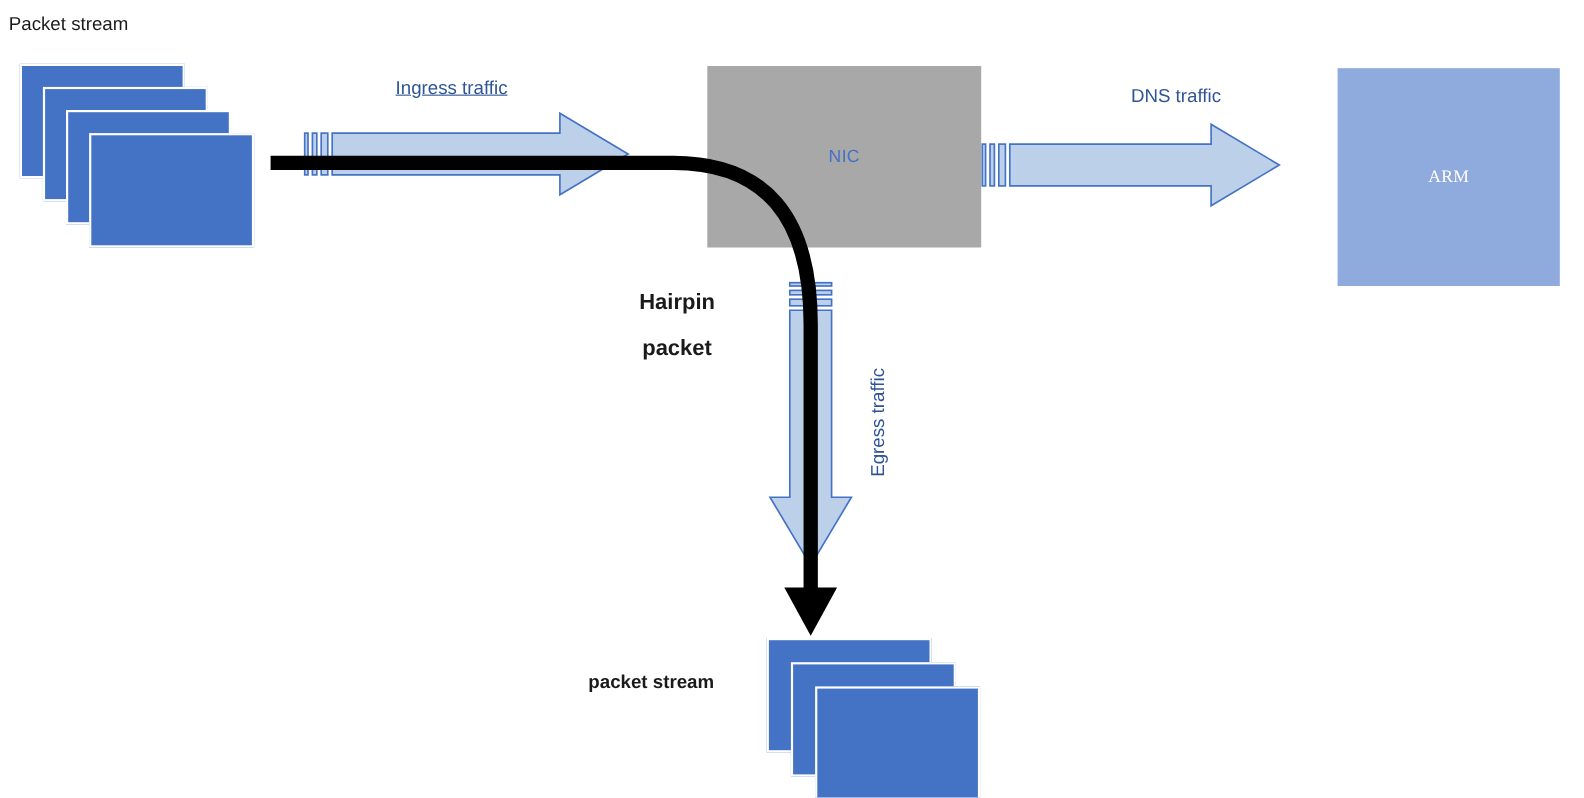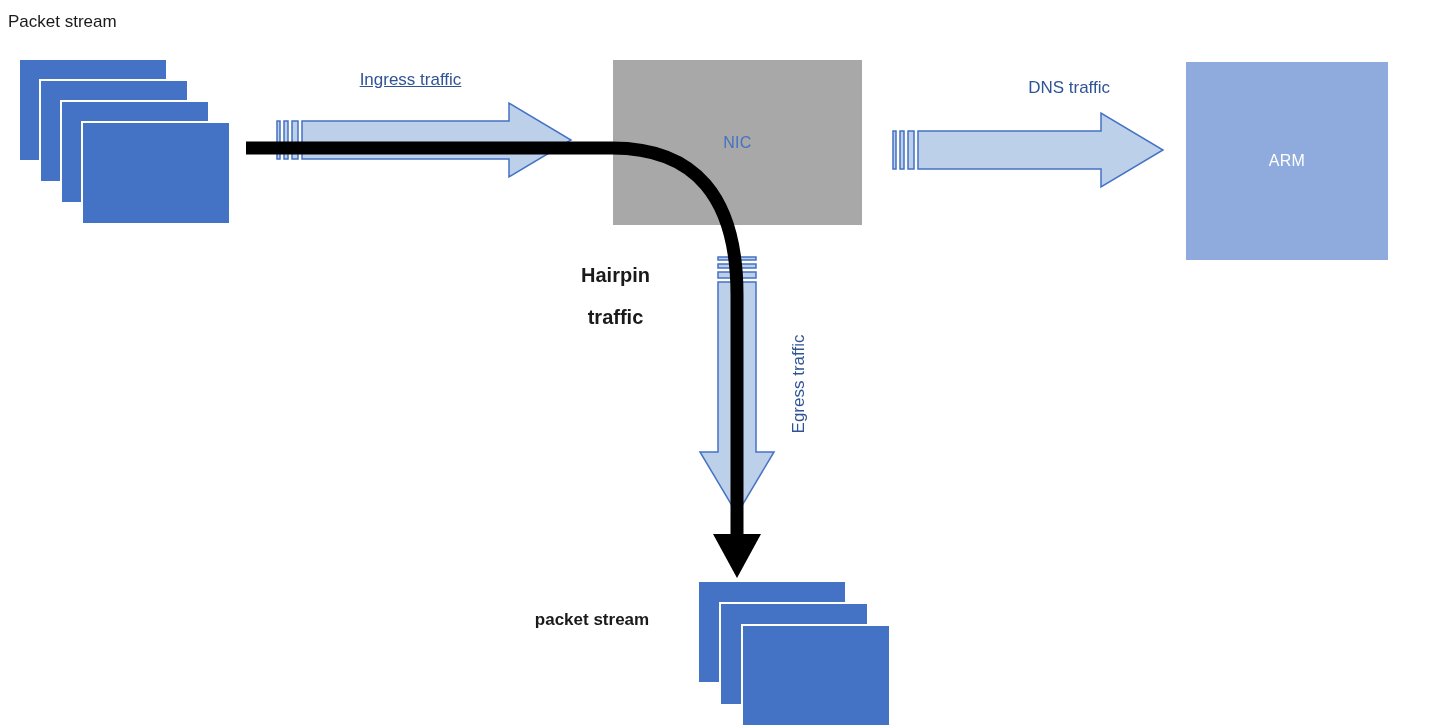--- a/index.html
+++ b/index.html
@@ -14,24 +14,24 @@
     width:1440px;height:725px;position:relative;overflow:hidden;
     background:#ffffff;font-family:"Liberation Sans",sans-serif;
   }
   .card{
     position:absolute;width:150px;height:104px;
     background:var(--card-fill);
     border:2px solid var(--card-edge);box-sizing:border-box;
   }
   .node{
     position:absolute;display:flex;align-items:center;justify-content:center;
-    font-size:16px;letter-spacing:.3px;
+    font-size:16px;letter-spacing:.3px;margin-left:30px;
   }
   #nic{left:613px;top:60px;width:249px;height:165px;background:var(--nic-fill);color:var(--nic-text);}
-  #arm{left:1186px;top:62px;width:202px;height:198px;background:var(--arm-fill);color:var(--arm-text);}
+  #arm{left:1186px;top:62px;width:202px;height:198px;background:var(--arm-fill);color:var(--arm-text);font-family:Liberation Serif, serif;}
   .lbl{position:absolute;text-align:center;}
   .lbl.dark{color:var(--text-dark);}
   .lbl.blue{color:var(--label-blue);}
   #packet-stream-label{left:8px;top:12px;width:170px;text-align:left;font-size:17px;}
   #ingress-label{left:328px;top:70px;width:165px;font-size:17px;text-decoration:underline;}
   #dns-label{left:945px;top:78px;width:165px;font-size:17px;text-align:right;}
   #hairpin-label{left:538px;top:254px;width:155px;font-size:20px;line-height:42px;font-weight:bold;}
   #egress-label{
     left:717px;top:373px;width:165px;height:22px;font-size:17px;
     transform:rotate(-90deg);transform-origin:center center;
@@ -97,21 +97,21 @@
   </svg>
 
   <div class="lbl dark" id="packet-stream-label">Packet stream</div>
 
   <div class="lbl blue" id="ingress-label">Ingress traffic</div>
 
   <div class="lbl blue" id="dns-label">DNS traffic</div>
 
   <div class="lbl dark" id="hairpin-label">
     <div>Hairpin</div>
-    <div>traffic</div>
+    <div>packet</div>
   </div>
 
   <div class="lbl blue" id="egress-label">Egress traffic</div>
 
   <div class="lbl dark" id="nondns-label">
     <div>packet stream</div>
   </div>
 
 </div>
 

